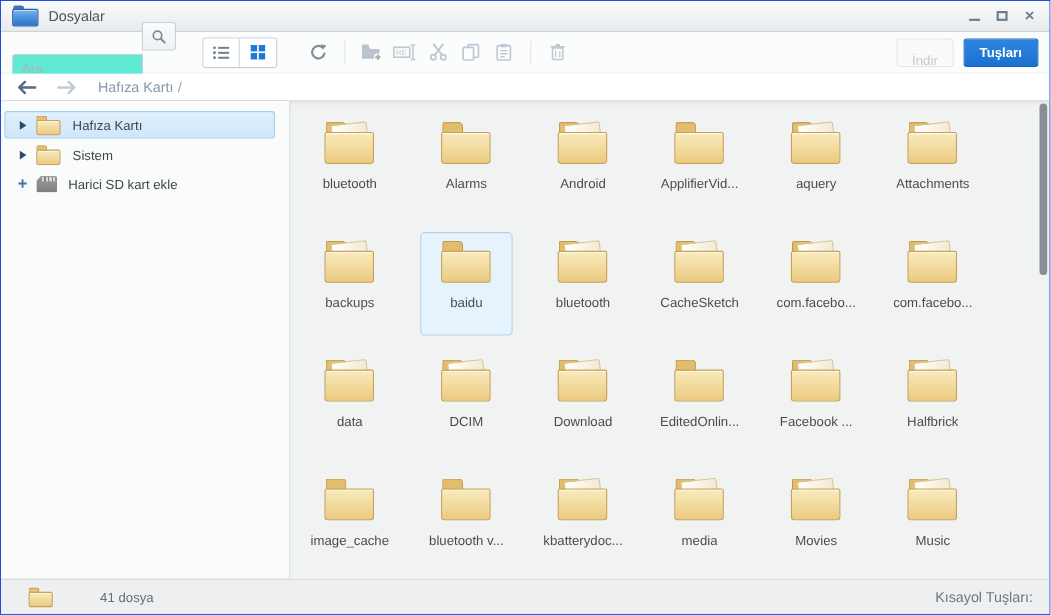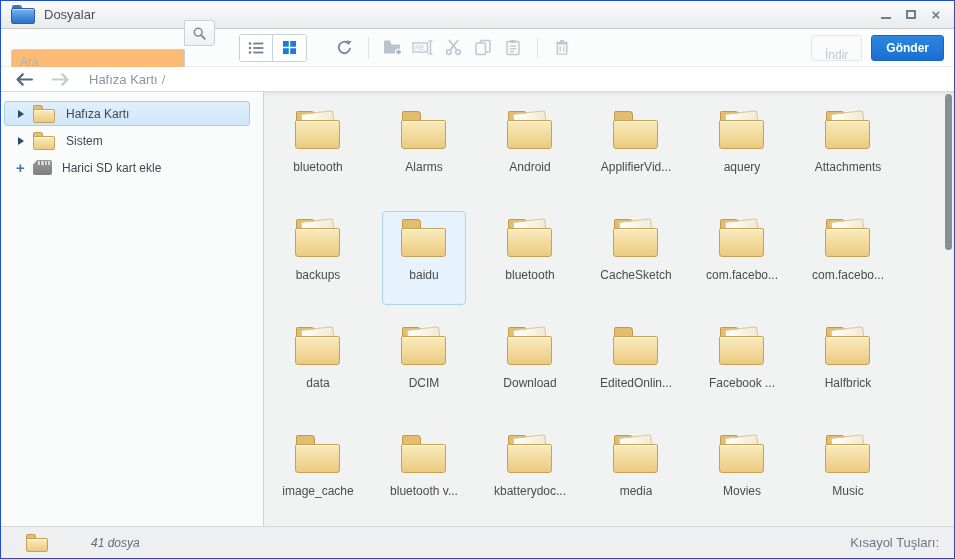--- a/index.html
+++ b/index.html
@@ -30,22 +30,22 @@
   .glyph-max { width:10px; height:9px; border:2px solid #6d7e90; }
   .glyph-close { font-size:15px; font-weight:bold; color:#6d7e90; line-height:1; }
 
   
   .toolbar {
     height:38px; flex:0 0 38px; display:flex; align-items:center; padding:0 10px;
     background:#fbfcfc; border-bottom:1px solid #ebedef;
   }
   .search-wrap { display:flex; }
   .search-input {
-    width:174px; height:26px; border:1px solid #c9d0d8; border-radius:3px 0 0 3px;
-    padding:0 8px; font-size:12px; color:#555; outline:none; background:#fdba74;
+    width:119px; height:26px; border:1px solid #c9d0d8; border-radius:3px 0 0 3px;
+    padding:0 8px; font-size:12px; color:#555; outline:none; background:#5eead4;
     font-family:"Liberation Sans", sans-serif;
     margin-top:29px;
   }
   .search-input::placeholder { color:#aab4bd; }
   .search-btn {
     width:31px; height:26px; margin-left:-1px; border:1px solid #c9d0d8;
     border-radius:0 3px 3px 0; background:linear-gradient(#fafbfb,#eef0f2);
     display:flex; align-items:center; justify-content:center; cursor:pointer;
   }
   .view-group { display:flex; margin-left:24px; border:1px solid #c9d0d8; border-radius:3px; overflow:hidden; background:#fff; }
@@ -131,21 +131,21 @@
   .cell-label { margin-top:10px; font-size:12px; color:#4c4c4c; white-space:nowrap; max-width:100px; overflow:hidden; }
   .scroll-thumb { position:absolute; right:2px; top:2px; width:7px; height:156px;
     background:#878f96; border-radius:4px; cursor:pointer; }
 
   
   .statusbar {
     height:32px; flex:0 0 32px; display:flex; align-items:center; padding:0 15px;
     background:#edeff0; border-top:1px solid #d5d8da;
   }
   .status-ficon { margin-left:10px; }
-  .status-count { margin-left:42px; font-size:12px; color:#666e76;font-style:italic; }
+  .status-count { margin-left:42px; font-size:12px; color:#666e76; }
   .status-shortcuts { margin-left:auto; font-size:13px; color:#6b7787; }
 
   i { display:block; }
   svg { display:block; }
 </style>
 </head>
 <body>
 
 <div class="window">
 
@@ -258,21 +258,21 @@
         <rect x="3" y="5" width="10" height="11" rx="1.2" fill="none" stroke="#bcc7d3" stroke-width="1.5"></rect>
         <line x1="1.3" y1="3.8" x2="14.7" y2="3.8" stroke="#bcc7d3" stroke-width="1.5"></line>
         <rect x="5.8" y="1" width="4.4" height="2" rx="0.6" fill="#bcc7d3"></rect>
         <line x1="6" y1="7.5" x2="6" y2="13.5" stroke="#bcc7d3" stroke-width="1.2"></line>
         <line x1="10" y1="7.5" x2="10" y2="13.5" stroke="#bcc7d3" stroke-width="1.2"></line>
       </svg>
     </span>
 
     <span class="right-actions">
       <button class="btn-download">İndir</button>
-      <button class="btn-send">Gönder</button>
+      <button class="btn-send">Tuşları</button>
     </span>
   </div>
 
   <div class="breadcrumb">
     <span class="nav-arrow">
       <svg width="19" height="13" viewBox="0 0 20 14">
         <path d="M8 1.5 L2.5 7 L8 12.5 M2.5 7 H18" fill="none" stroke="#566b7e" stroke-width="2.4" stroke-linecap="round" stroke-linejoin="round"></path>
       </svg>
     </span>
     <span class="nav-arrow nav-fwd">

